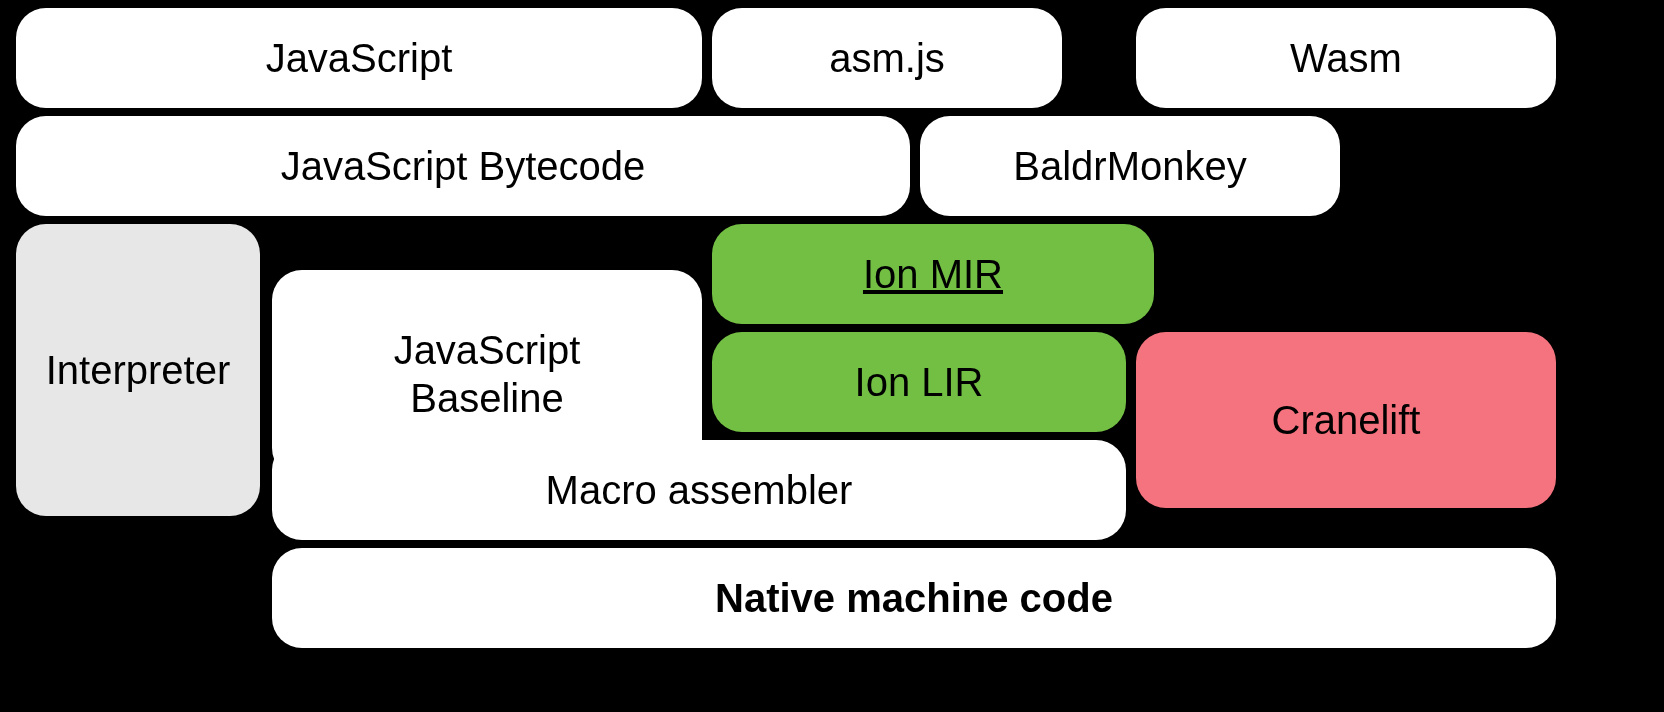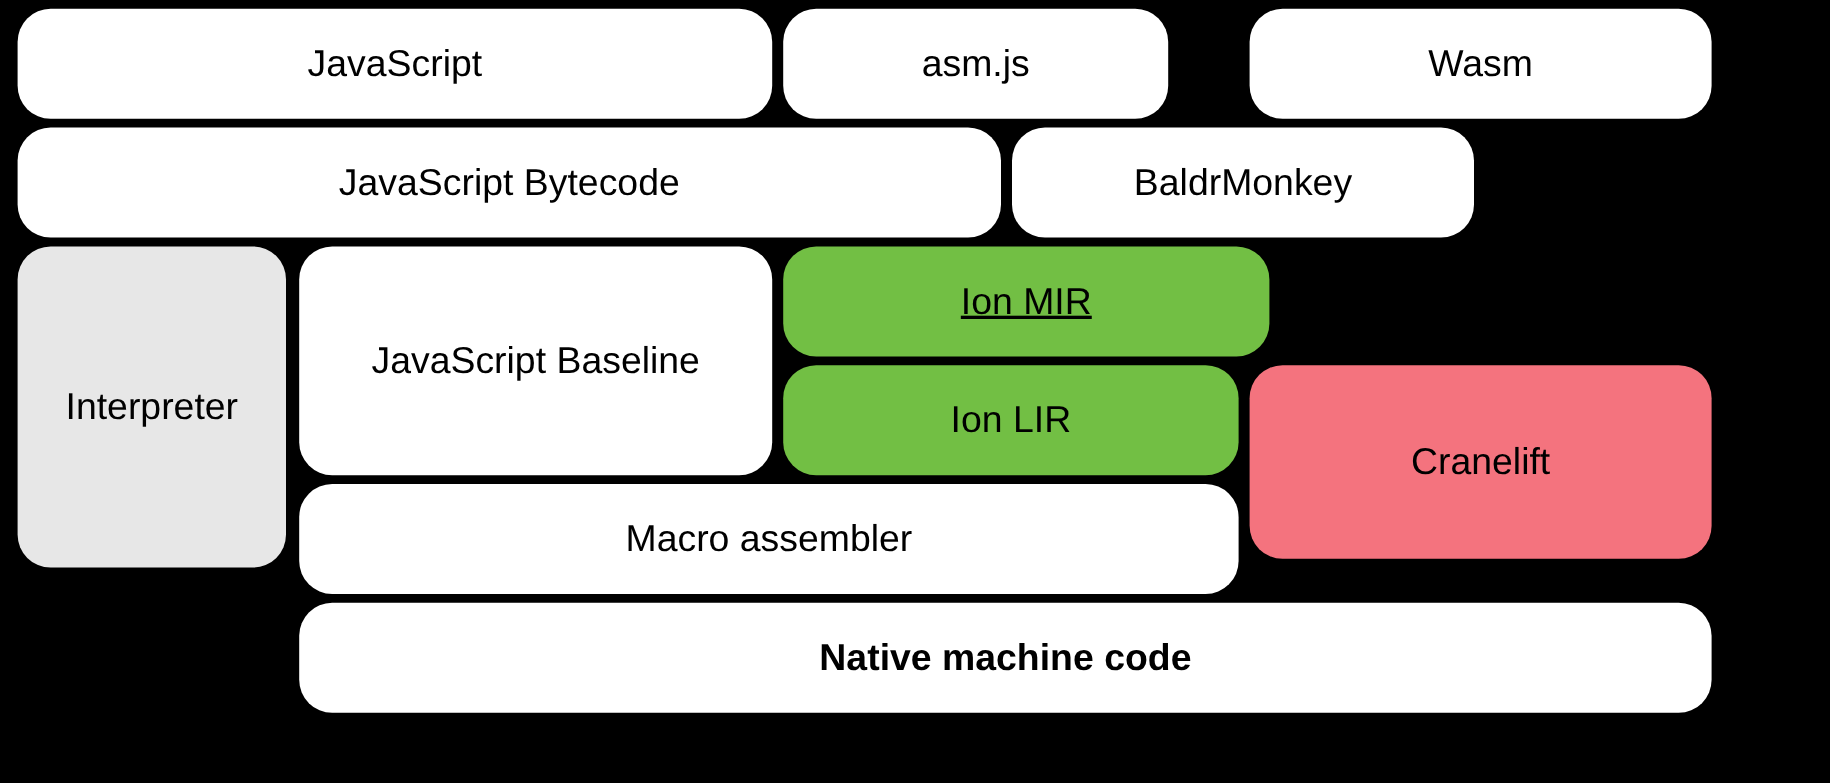--- a/index.html
+++ b/index.html
@@ -15,21 +15,21 @@
     font-family: "Liberation Sans", sans-serif;
     overflow: hidden;
   }
   .box {
     position: absolute;
     display: flex;
     align-items: center;
     justify-content: center;
     text-align: center;
     border-radius: 30px;
-    font-size: 34px;
+    font-size: 40px;
     color: #000000;
     line-height: 1.2;
     box-sizing: border-box;
     padding: 0 30px;
   }
   
   .b-js        { left: 16px;   top: 8px;   width: 686px;  height: 100px; }
   .b-asmjs     { left: 712px;  top: 8px;   width: 350px;  height: 100px; }
   .b-wasm      { left: 1136px; top: 8px;   width: 420px;  height: 100px; }
   
@@ -55,21 +55,21 @@
   <div class="box b-asmjs" style="background: rgb(255, 255, 255);">asm.js</div>
 
   <div class="box b-wasm" style="background: rgb(255, 255, 255);">Wasm</div>
 
   <div class="box b-bytecode" style="background: rgb(255, 255, 255);">JavaScript Bytecode</div>
 
   <div class="box b-baldr" style="background: rgb(255, 255, 255); text-align: right;">BaldrMonkey</div>
 
   <div class="box b-interp" style="background: rgb(231, 231, 231);">Interpreter</div>
 
-  <div class="box b-baseline" style="background: rgb(255, 255, 255);">JavaScript Baseline</div>
+  <div class="box b-baseline" style="background: rgb(255, 255, 255); margin-top: 46px;">JavaScript Baseline</div>
 
   <div class="box b-ionmir" style="background: rgb(114, 191, 68);">Ion MIR</div>
 
   <div class="box b-ionlir" style="background: rgb(114, 191, 68);">Ion LIR</div>
 
   <div class="box b-cranelift" style="background: rgb(244, 115, 126);">Cranelift</div>
 
   <div class="box b-macro" style="background: rgb(255, 255, 255);">Macro assembler</div>
 
   <div class="box b-native" style="background: rgb(255, 255, 255);">Native machine code</div>

